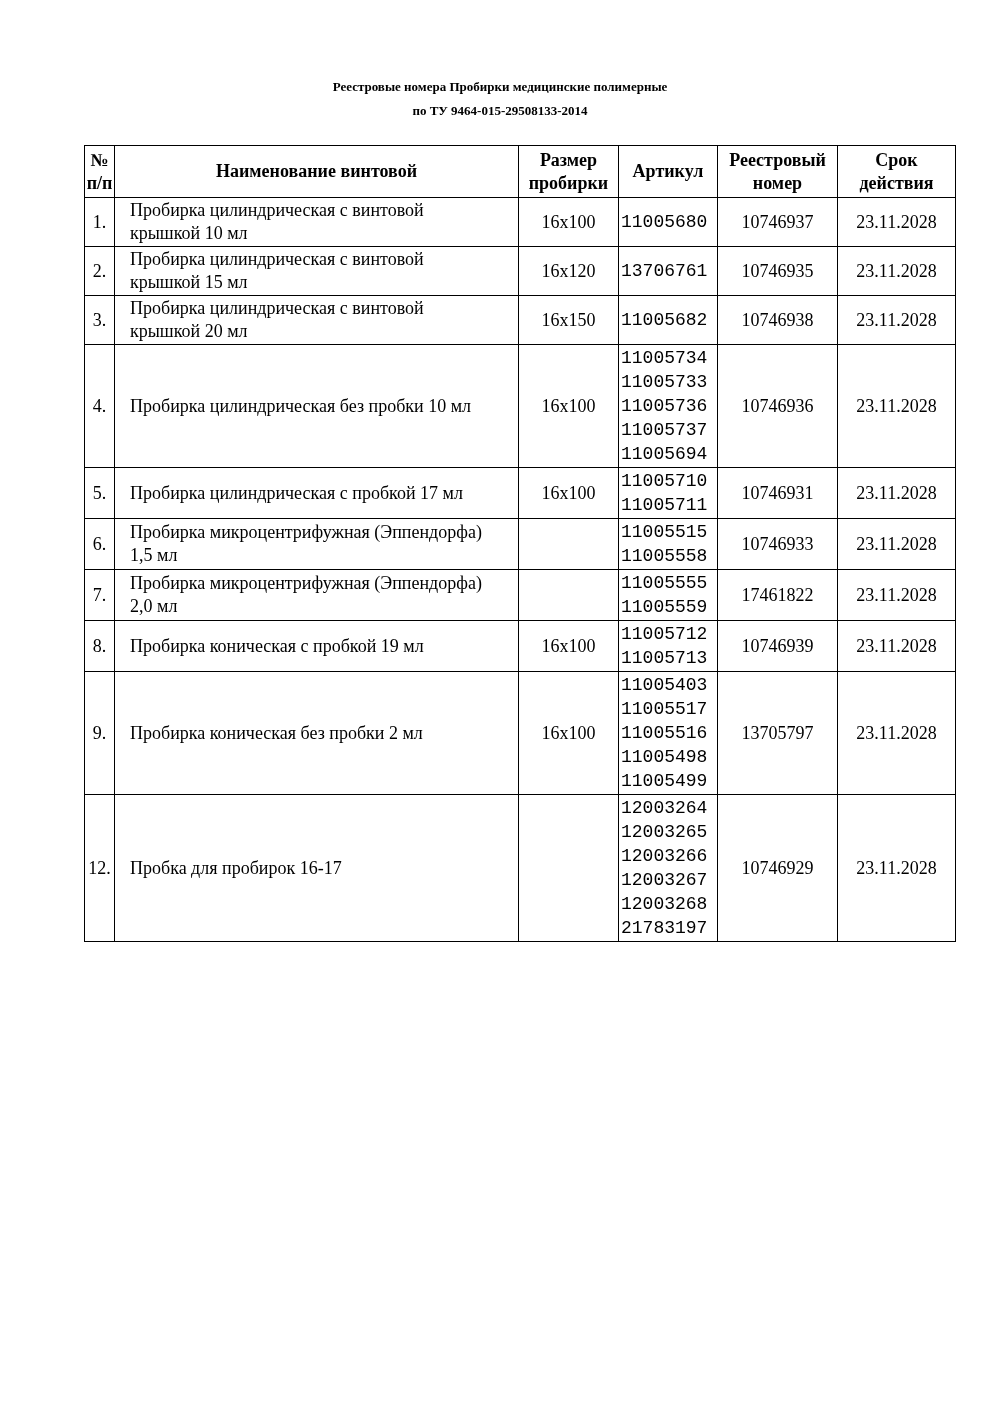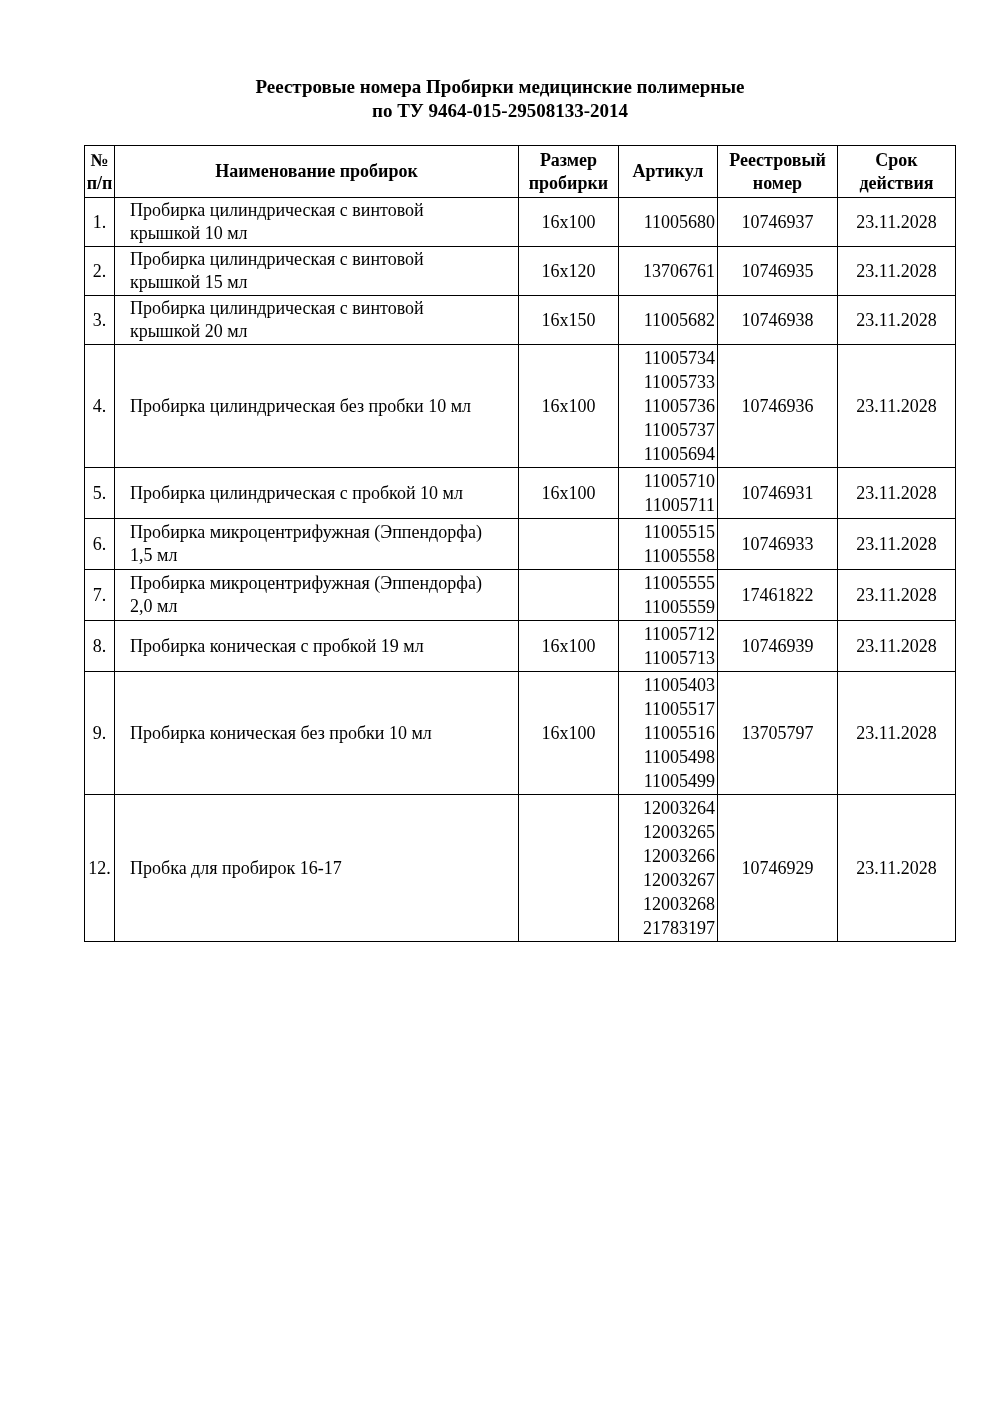--- a/index.html
+++ b/index.html
@@ -16,21 +16,21 @@
   .page {
     width: 1000px;
     height: 1414px;
     position: relative;
     overflow: hidden;
   }
   .doc-title {
     margin-top: 75px;
     text-align: center;
     font-weight: bold;
-    font-size: 19px;
+    font-size: 13px;
     line-height: 24px;
     white-space: pre-line;
   }
   table.registry {
     border-collapse: collapse;
     table-layout: fixed;
     width: 871px;
     margin: 22px 0 0 84px;
   }
   table.registry th,
@@ -56,23 +56,24 @@
     text-align: left;
     line-height: 23px;
     padding: 1px 15px;
   }
   td.c-size, td.c-reg, td.c-date {
     text-align: center;
     line-height: 23px;
     padding: 1px 2px;
   }
   td.c-article {
-    text-align: right;
+    text-align: left;
     line-height: 24px;
     padding: 1px 2px;
+    font-family: Liberation Mono, monospace;
   }
 </style>
 </head>
 <body>
 
 <div class="page">
 
   <div class="doc-title">Реестровые номера Пробирки медицинские полимерные
 по ТУ 9464-015-29508133-2014</div>
 
@@ -82,21 +83,21 @@
       <col style="width:404px">
       <col style="width:100px">
       <col style="width:99px">
       <col style="width:120px">
       <col style="width:118px">
     </colgroup>
     <thead>
       <tr style="height:52px">
         <th>№
 п/п</th>
-        <th>Наименование пробирок</th>
+        <th>Наименование винтовой</th>
         <th>Размер
 пробирки</th>
         <th>Артикул</th>
         <th>Реестровый
 номер</th>
         <th>Срок
 действия</th>
       </tr>
     </thead>
     <tbody>
@@ -134,21 +135,21 @@
         <td class="c-article">11005734
 11005733
 11005736
 11005737
 11005694</td>
         <td class="c-reg">10746936</td>
         <td class="c-date">23.11.2028</td>
       </tr>
       <tr style="height:47px">
         <td class="c-num">5.</td>
-        <td class="c-name">Пробирка цилиндрическая с пробкой 10 мл</td>
+        <td class="c-name">Пробирка цилиндрическая с пробкой 17 мл</td>
         <td class="c-size">16x100</td>
         <td class="c-article">11005710
 11005711</td>
         <td class="c-reg">10746931</td>
         <td class="c-date">23.11.2028</td>
       </tr>
       <tr style="height:48px">
         <td class="c-num">6.</td>
         <td class="c-name">Пробирка микроцентрифужная (Эппендорфа)
 1,5 мл</td>
@@ -172,21 +173,21 @@
         <td class="c-num">8.</td>
         <td class="c-name">Пробирка коническая с пробкой 19 мл</td>
         <td class="c-size">16x100</td>
         <td class="c-article">11005712
 11005713</td>
         <td class="c-reg">10746939</td>
         <td class="c-date">23.11.2028</td>
       </tr>
       <tr style="height:120px">
         <td class="c-num">9.</td>
-        <td class="c-name">Пробирка коническая без пробки 10 мл</td>
+        <td class="c-name">Пробирка коническая без пробки 2 мл</td>
         <td class="c-size">16x100</td>
         <td class="c-article">11005403
 11005517
 11005516
 11005498
 11005499</td>
         <td class="c-reg">13705797</td>
         <td class="c-date">23.11.2028</td>
       </tr>
       <tr style="height:128px">

